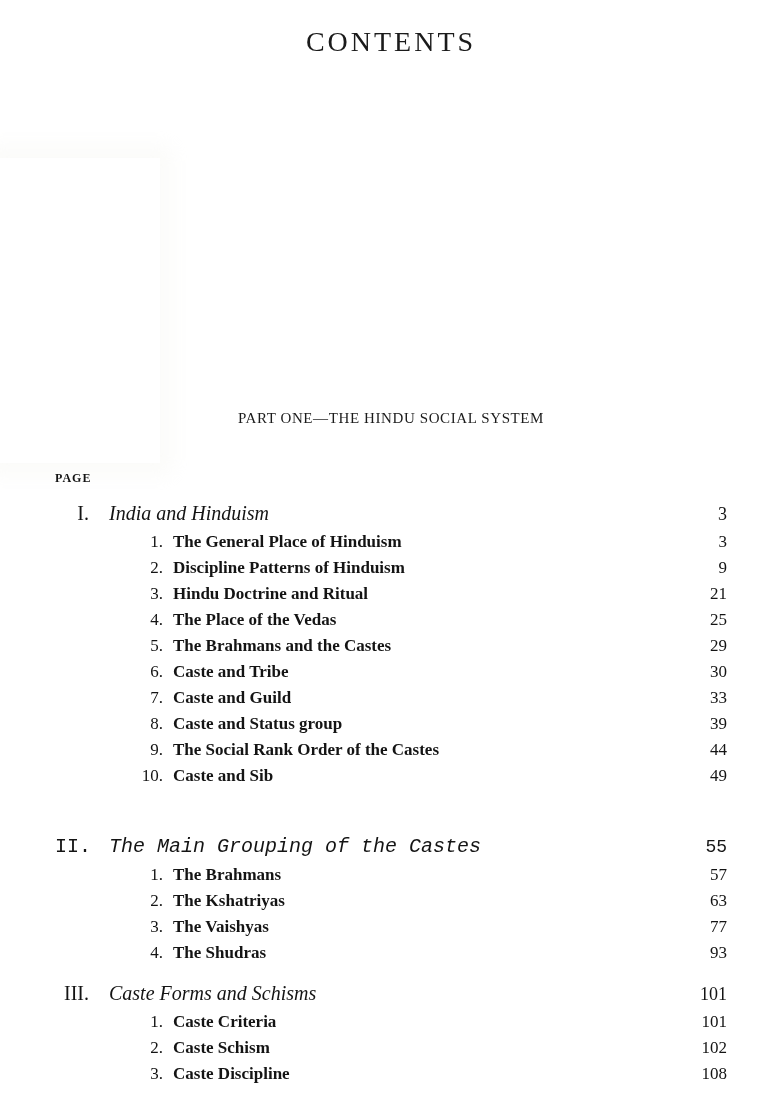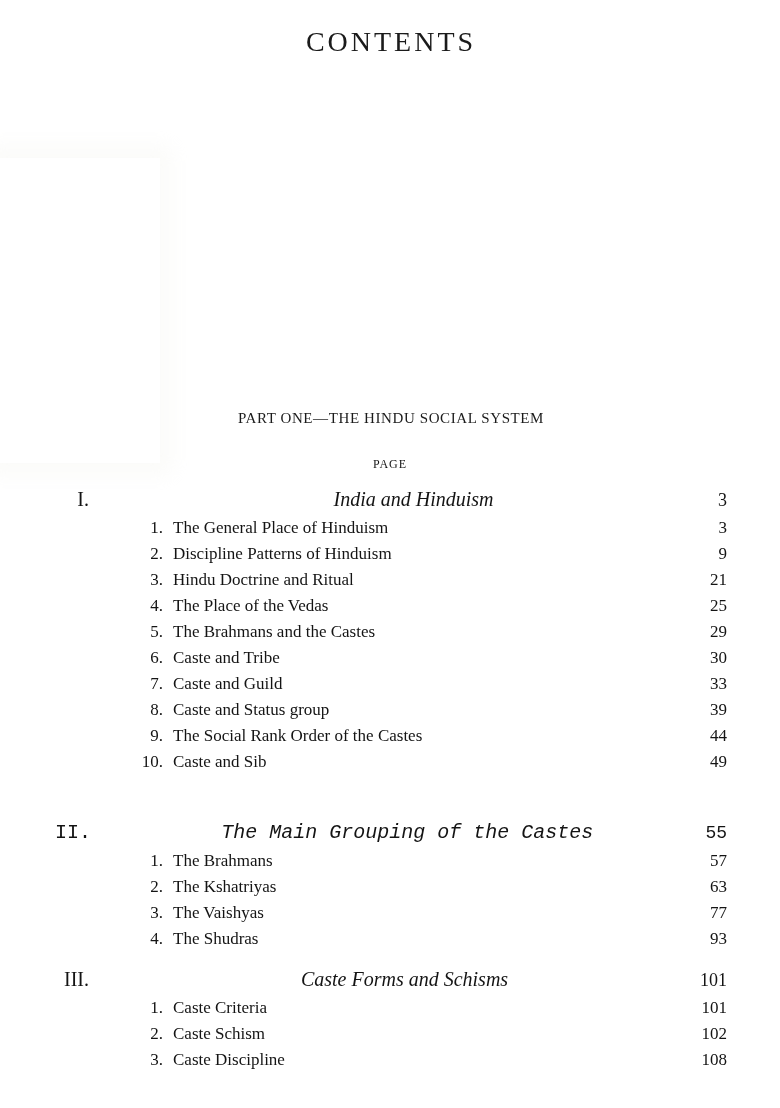--- a/index.html
+++ b/index.html
@@ -38,24 +38,24 @@
   }
   .part-heading {
     text-align: center;
     font-size: 15px;
     font-weight: normal;
     letter-spacing: 0.6px;
     margin-top: 352px;
     color: #1b1b1b;
   }
   .page-label-row {
-    margin-top: 30px;
-    text-align: center;
+    margin-top: 44px;
+    text-align: left;
     font-size: 12px;
-    font-weight: normal;
+    font-weight: bold;
     letter-spacing: 1px;
     padding-right: 2px;
   }
   .chapter-row {
     display: flex;
     align-items: baseline;
     margin-top: 12px;
     font-size: 20px;
     line-height: 30px;
   }
@@ -64,21 +64,20 @@
   .numeral {
     width: 34px;
     text-align: right;
     flex: 0 0 auto;
     font-style: normal;
   }
   .chapter-title {
     margin-left: 20px;
     flex: 1 1 auto;
     font-style: italic;
-    text-align: center;
   }
   .page-num {
     flex: 0 0 auto;
     text-align: right;
     font-style: normal;
     font-size: 17px;
   }
   .chapter-row .page-num { font-size: 18px; }
   .item-row {
     display: flex;
@@ -87,20 +86,21 @@
     line-height: 26px;
   }
   .item-num {
     width: 108px;
     text-align: right;
     flex: 0 0 auto;
   }
   .item-title {
     margin-left: 10px;
     flex: 1 1 auto;
+    font-weight: bold;
   }
 </style>
 </head>
 <body>
 
 <div class="scan-artifact"></div>
 
 <div class="page">
 
   <div class="book-title">CONTENTS</div>

